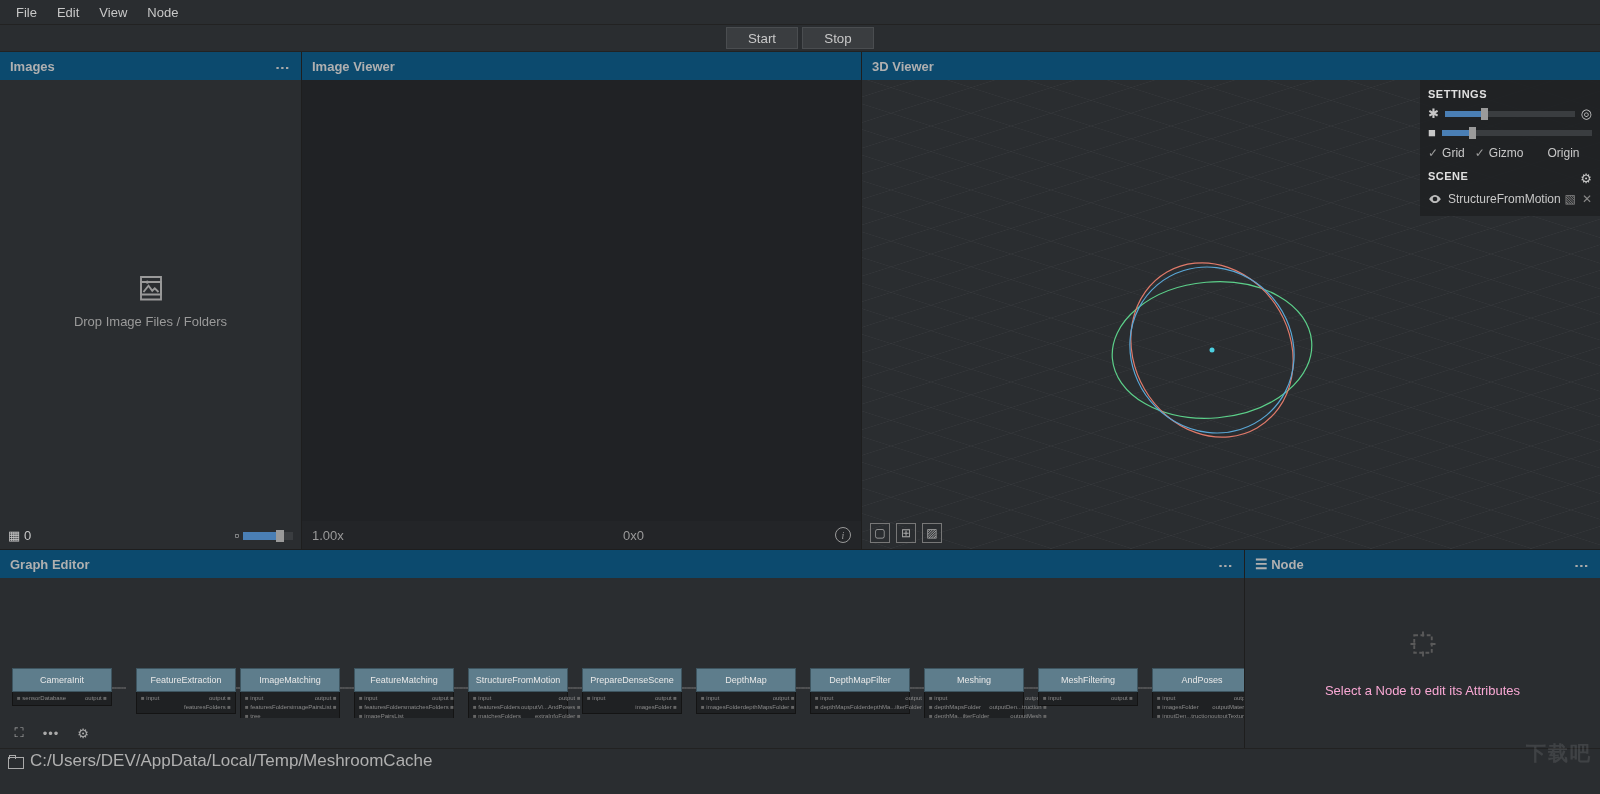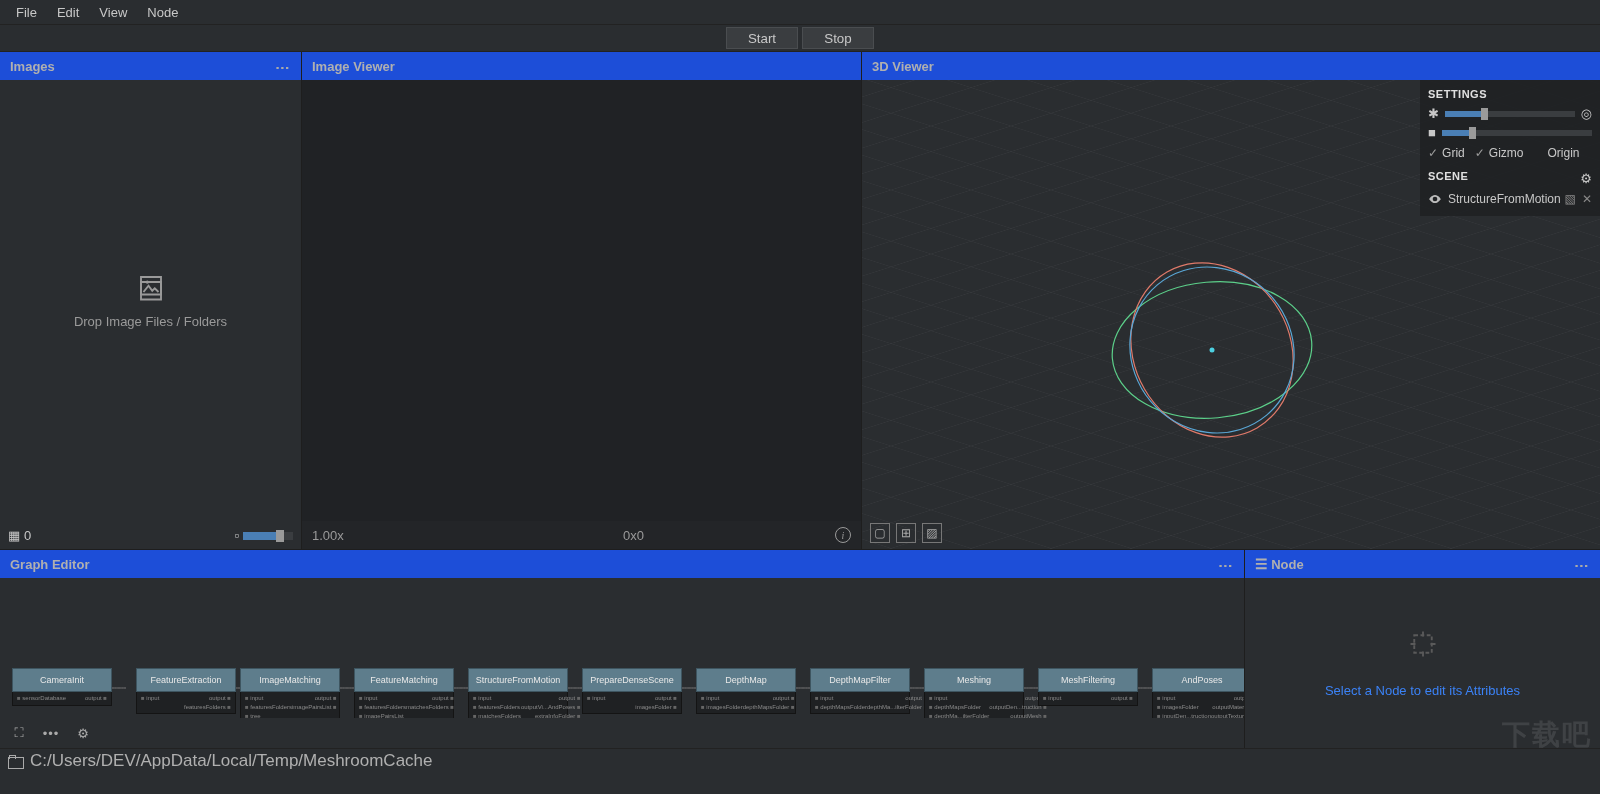--- a/index.html
+++ b/index.html
@@ -8,21 +8,21 @@
 
 .menubar { height:24px; display:flex; align-items:center; padding:0 6px; background:#2a2d30; }
 .menubar span { padding:2px 10px; cursor:pointer; }
 
 
 .toolbar { height:28px; display:flex; justify-content:center; align-items:center; background:#2a2d30; border-top:1px solid #222; border-bottom:1px solid #222; }
 .toolbar button { width:72px; height:22px; margin:0 2px; background:#3a3d40; color:#c8c8c8; border:1px solid #4a4d50; }
 
 
 .main { height:497px; display:flex; }
-.panel-title { height:28px; display:flex; align-items:center; justify-content:space-between; padding:0 10px; background:#1d4ed8; font-weight:600; color:#b0b0b0; }
+.panel-title { height:28px; display:flex; align-items:center; justify-content:space-between; padding:0 10px; background:#0c4a6e; font-weight:600; color:#b0b0b0; }
 .images-panel { width:302px; background:#2a2d30; border-right:1px solid #1e1e1e; display:flex; flex-direction:column; }
 .image-drop { flex:1; display:flex; flex-direction:column; align-items:center; justify-content:center; color:#9a9a9a; }
 .image-drop svg { width:34px; height:30px; fill:#9a9a9a; margin-bottom:12px; }
 .images-footer { height:28px; display:flex; align-items:center; justify-content:space-between; padding:0 8px; }
 .mini-slider { width:50px; height:8px; background:#3a3d40; position:relative; display:inline-block; vertical-align:middle; }
 .mini-slider i { position:absolute; left:0; top:0; height:100%; background:#4a7fb5; }
 .mini-slider b { position:absolute; top:-2px; width:8px; height:12px; background:#9a9a9a; }
 
 .image-viewer { width:560px; background:#232528; border-right:1px solid #1e1e1e; display:flex; flex-direction:column; }
 .image-viewer .body { flex:1; background:#202225; }
@@ -49,21 +49,21 @@
 .scene-hdr { display:flex; align-items:center; justify-content:space-between; }
 .scene-item { display:flex; align-items:center; justify-content:space-between; font-size:12px; padding:4px 0; }
 .scene-item .l { display:flex; align-items:center; gap:6px; }
 .eye { width:14px; height:14px; }
 
 
 .bottom { height:199px; display:flex; border-top:1px solid #1e1e1e; background:#2a2d30; }
 .graph-panel { flex:1; display:flex; flex-direction:column; position:relative; }
 .graph-canvas { flex:1; position:relative; background:#2a2d30; overflow:hidden; }
 .node-panel { width:356px; border-left:1px solid #1e1e1e; display:flex; flex-direction:column; }
-.node-panel .msg { flex:1; display:flex; flex-direction:column; align-items:center; justify-content:center; color:#3b82f6; gap:24px; }
+.node-panel .msg { flex:1; display:flex; flex-direction:column; align-items:center; justify-content:center; color:#f9a8d4; gap:24px; }
 .node-panel .msg svg { width:30px; height:30px; stroke:#5a5a5a; }
 
 .graph-footer { height:30px; display:flex; align-items:center; gap:10px; padding:0 8px; }
 .graph-footer span { width:22px; height:22px; display:flex; align-items:center; justify-content:center; color:#aaa; cursor:pointer; }
 
 
 .gnode { position:absolute; top:90px; width:100px; }
 .gnode .hdr { height:24px; background:#5e7d8c; color:#e8e8e8; font-size:9px; display:flex; align-items:center; justify-content:center; border:1px solid #3e5560; white-space:nowrap; overflow:hidden; }
 .gnode .body { background:#1f2123; border:1px solid #141414; border-top:none; padding:2px 4px; min-height:14px; }
 .gnode .io { display:flex; justify-content:space-between; font-size:6px; color:#8a8a8a; line-height:8px; }
@@ -79,21 +79,21 @@
 .statusbar { height:24px; display:flex; align-items:center; padding:0 8px; background:#2a2d30; border-top:1px solid #222; font-size:17px; color:#b0b0b0; gap:8px; }
 .folder-icon { width:14px; height:12px; display:inline-block; position:relative; }
 .folder-icon::before { content:""; position:absolute; top:2px; left:0; width:14px; height:10px; border:1px solid #aaa; }
 .folder-icon::after { content:""; position:absolute; top:0; left:1px; width:5px; height:3px; border:1px solid #aaa; border-bottom:none; }
 
 .kebab { writing-mode:vertical-rl; letter-spacing:-3px; font-size:14px; color:#aaa; cursor:pointer;}
 .kebab::before{content:"⋮";}
 .three-dots::before{content:"•••"; letter-spacing:1px;}
 .tune-icon { font-size:14px; }
 
-.watermark { position:absolute; right:8px; bottom:40px; font-size:28px; font-weight:700; color:rgba(220,220,220,.12); font-family:"Microsoft YaHei","SimHei",sans-serif; pointer-events:none; letter-spacing:2px; }
+.watermark { position:absolute; right:8px; bottom:27px; font-size:20px; font-weight:700; color:rgba(220,220,220,.12); font-family:"Microsoft YaHei","SimHei",sans-serif; pointer-events:none; letter-spacing:2px; }
 </style>
 </head>
 <body>
 
 <div class="menubar">
   <span>File</span>
   <span>Edit</span>
   <span>View</span>
   <span>Node</span>
 </div>

